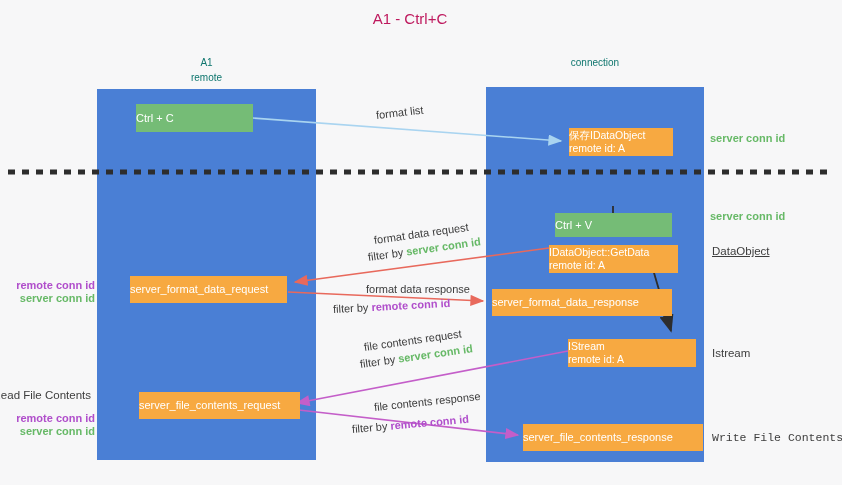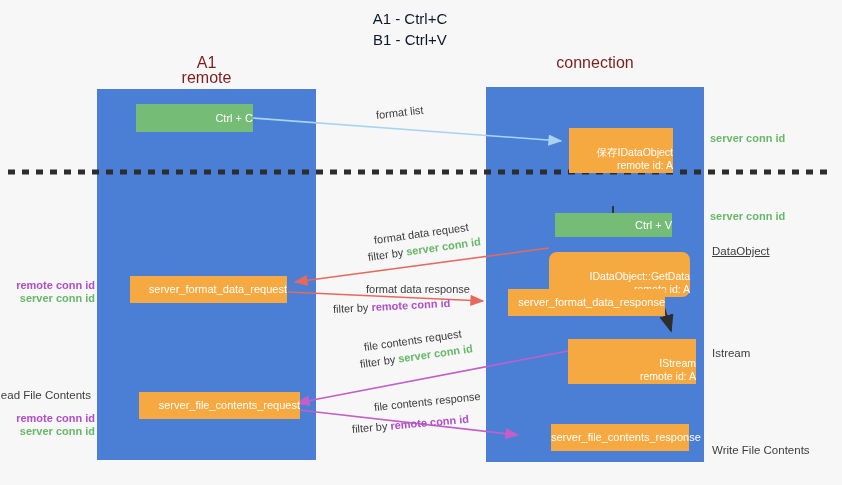--- a/index.html
+++ b/index.html
@@ -5,75 +5,74 @@
   html,body{margin:0;padding:0;}
   body{
     width:842px;height:485px;position:relative;overflow:hidden;
     background:#f7f7f8;
     font-family:"Liberation Sans", sans-serif;
     color:#3d3d3d;
   }
   .abs{position:absolute;}
   
   .title{left:320px;top:8px;width:180px;text-align:center;
-         font-size:15px;line-height:21px;color:#0f172a;}
+         font-size:15px;line-height:21px;color:#be185d;}
   
-  .lane-header{text-align:center;font-size:16px;line-height:15px;color:#7f1d1d;}
+  .lane-header{text-align:center;font-size:10px;line-height:15px;color:#0f766e;}
   .lane-header.a{left:97px;top:55px;width:219px;}
   .lane-header.b{left:486px;top:55px;width:218px;}
   
   .lane{background:#4a7fd5;z-index:1;}
   .lane.a{left:97px;top:89px;width:219px;height:371px;}
   .lane.b{left:486px;top:87px;width:218px;height:375px;}
   
   svg.arrows{left:0;top:0;z-index:2;}
   
-  .node{z-index:3;color:#fff;text-align:right;white-space:nowrap;font-size:11px;}
+  .node{z-index:3;color:#fff;text-align:left;white-space:nowrap;font-size:11px;}
   .node.green{background:#75bc76;}
   .node.orange{background:#f7a941;}
-  .node.two{line-height:13px;padding-top:18px;font-size:10.5px;}
+  .node.two{line-height:13px;padding-top:1px;font-size:10.5px;}
   .n-ctrl-c{left:136px;top:104px;width:117px;height:28px;line-height:28px;}
   .n-save{left:569px;top:128px;width:104px;height:27px;}
   .n-ctrl-v{left:555px;top:181px;width:117px;height:24px;line-height:24px;margin-top:32px;}
-  .n-getdata{left:549px;top:252px;width:141px;height:27px;border-radius:8px;}
+  .n-getdata{left:549px;top:245px;width:129px;height:27px;}
   .n-fmt-req{left:130px;top:276px;width:157px;height:27px;line-height:27px;}
-  .n-fmt-resp{left:508px;top:289px;width:157px;height:27px;line-height:27px;}
+  .n-fmt-resp{left:492px;top:289px;width:180px;height:27px;line-height:27px;}
   .n-istream{left:568px;top:339px;width:128px;height:27px;}
   .n-file-req{left:128px;top:392px;width:161px;height:27px;line-height:27px;margin-left:11px;}
-  .n-file-resp{left:523px;top:424px;width:138px;height:27px;line-height:27px;margin-left:28px;}
+  .n-file-resp{left:523px;top:424px;width:180px;height:27px;line-height:27px;}
   
   .side{z-index:4;font-size:11.5px;white-space:nowrap;}
   .green-id{color:#67b967;font-weight:bold;font-size:11px;}
   .purple-id{color:#b04ecb;font-weight:bold;font-size:11px;}
   .r-scid1{left:710px;top:132px;}
   .r-scid2{left:710px;top:210px;}
   .r-dataobject{left:712px;top:245px;text-decoration:underline;}
   .r-istream{left:712px;top:347px;}
-  .r-write{left:712px;top:444px;}
+  .r-write{left:712px;top:431px;font-family:Liberation Mono, monospace;}
   .l-group1{right:747px;top:279px;text-align:right;line-height:13px;}
   .l-read{right:751px;top:389px;text-align:right;}
   .l-group2{right:747px;top:412px;text-align:right;line-height:13px;}
   
   .flow{z-index:4;font-size:11px;white-space:nowrap;color:#3c3c3c;transform-origin:left center;}
   .f-format-list{left:376px;top:109px;transform:rotate(-6.5deg);}
   .f-fdr{left:374px;top:234px;transform:rotate(-8deg);}
   .f-fdr-filter{left:368px;top:251px;transform:rotate(-8deg);}
   .f-fdresp{left:366px;top:283px;}
   .f-fdresp-filter{left:333px;top:303px;transform:rotate(-3deg);}
   .f-fcr{left:364px;top:341px;transform:rotate(-8deg);}
   .f-fcr-filter{left:360px;top:358px;transform:rotate(-8deg);}
   .f-fcresp{left:374px;top:401px;transform:rotate(-6deg);}
   .f-fcresp-filter{left:352px;top:423px;transform:rotate(-5deg);}
 </style>
 </head>
 <body>
 
 <div class="abs title">
   <div>A1 - Ctrl+C</div>
-  <div>B1 - Ctrl+V</div>
 </div>
 
 <div class="abs lane-header a">
   <div>A1</div>
   <div>remote</div>
 </div>
 <div class="abs lane-header b">
   <div>connection</div>
 </div>
 

